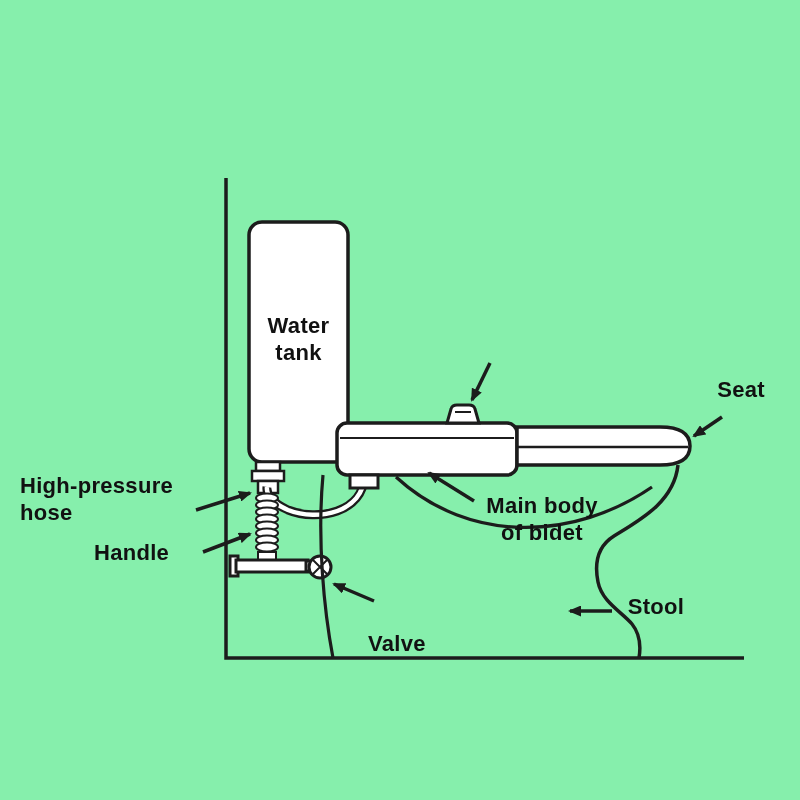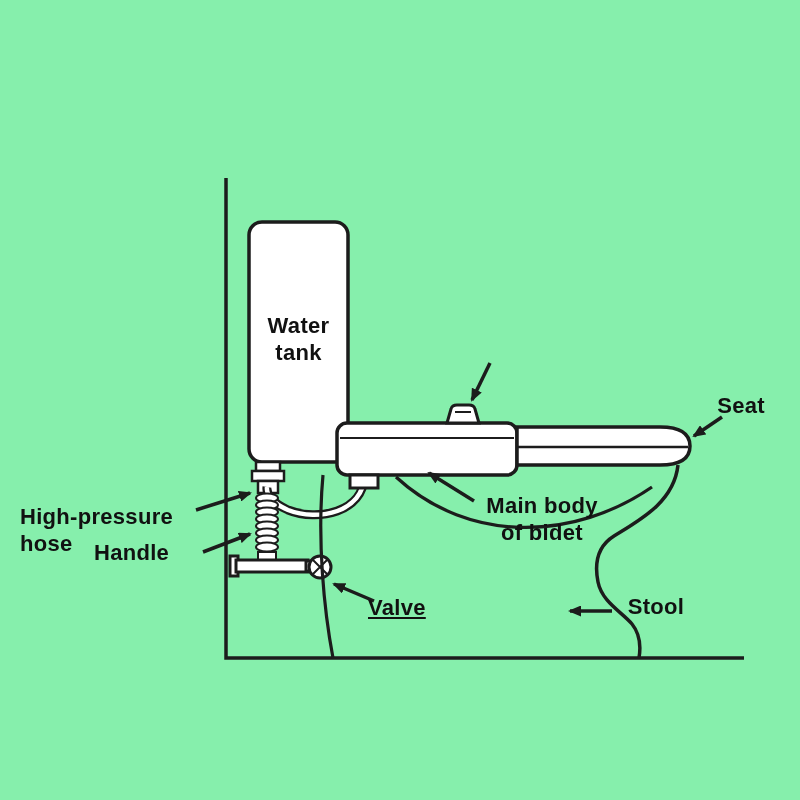--- a/index.html
+++ b/index.html
@@ -94,27 +94,27 @@
     <line x1="203" y1="552" x2="250" y2="534" stroke="#1c1c1c" stroke-width="3.5" marker-end="url(#arrow)"></line>
     <line x1="474" y1="501" x2="429" y2="473" stroke="#1c1c1c" stroke-width="3.5" marker-end="url(#arrow)"></line>
     <line x1="374" y1="601" x2="334" y2="584" stroke="#1c1c1c" stroke-width="3.5" marker-end="url(#arrow)"></line>
     <line x1="612" y1="611" x2="570" y2="611" stroke="#1c1c1c" stroke-width="3.5" marker-end="url(#arrow)"></line>
   </svg>
 
   <div class="label center" style="left:249px;top:312px;width:99px;">Water
 tank</div>
 
 
-  <div class="label center" style="left:703px;top:392px;width:76px;">Seat</div>
+  <div class="label center" style="left:703px;top:376px;width:76px;">Seat</div>
 
-  <div class="label left" style="left:20px;top:503px;width:195px;">High-pressure
+  <div class="label left" style="left:20px;top:472px;width:195px;">High-pressure
 hose</div>
 
   <div class="label left" style="left:94px;top:539px;width:120px;">Handle</div>
 
   <div class="label center" style="left:460px;top:492px;width:164px;">Main body
 of bidet</div>
 
-  <div class="label left" style="left:368px;top:594px;width:90px;text-decoration:underline;">Valve</div>
+  <div class="label left" style="left:368px;top:630px;width:90px;">Valve</div>
 
   <div class="label left" style="left:616px;top:593px;width:80px;text-align:center;">Stool</div>
 
 </div>
 
 </body></html>

